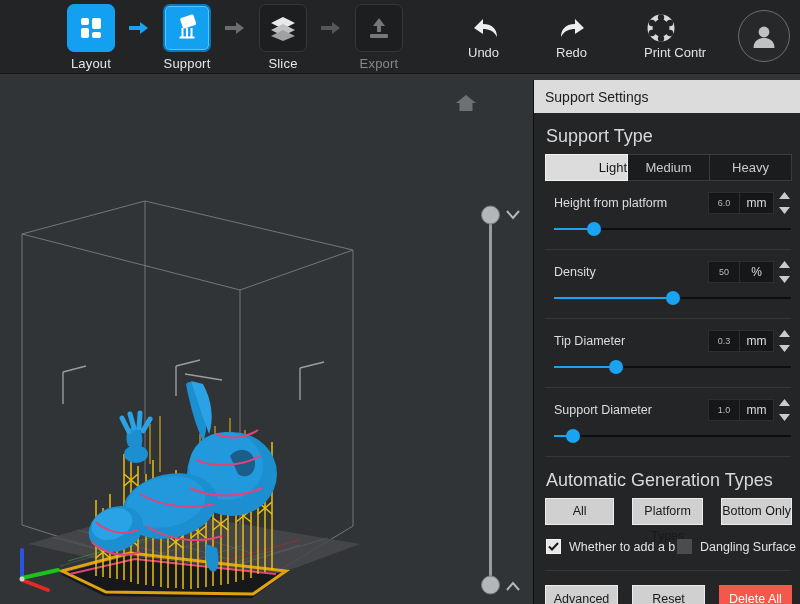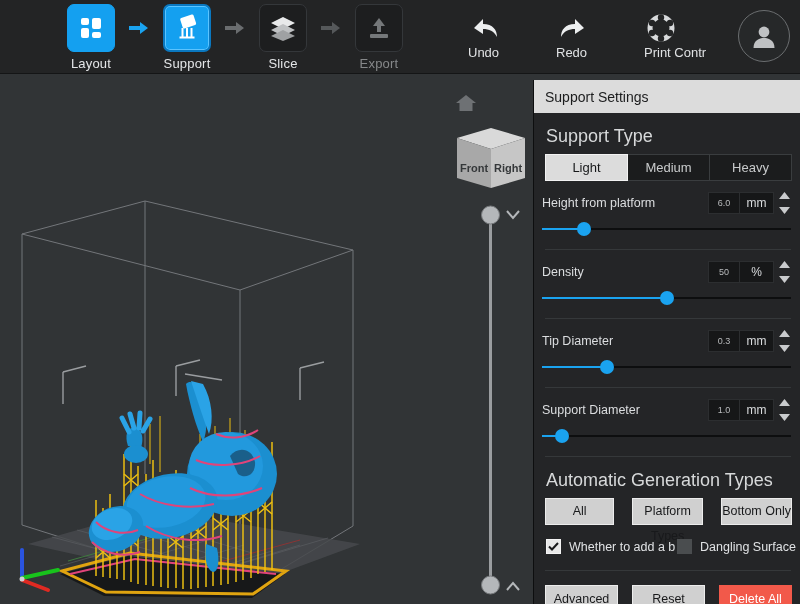--- a/index.html
+++ b/index.html
@@ -76,26 +76,26 @@
   }
   .seg-row { display: flex; margin: 0 10px 0 11px; }
   .seg {
     flex: 1; height: 27px; line-height: 25px; text-align: center;
     font-size: 13px; color: #c9cbcc;
     background: #1b1c1d; border: 1px solid #3a3d3f;
     margin-right: -1px;
   }
   .seg.sel {
     background: #dcdcdc; color: #17181a;
-    border: 1px solid #f2f2f2; position: relative; z-index: 2;
+    border: 1px solid #f2f2f2; position: relative; z-index: 2; text-align: right;
   }
 
   .divider { height: 1px; background: #35383a; margin: 10px 10px 0 11px; }
 
-  .field { margin: 0 10px 0 8px; padding-top: 10px; }
+  .field { margin: 0 10px 0 20px; padding-top: 10px; }
   .field-top { display: flex; align-items: center; justify-content: space-between; height: 24px; }
   .field-name { font-size: 12.5px; color: #dcdee0; }
   .num-group { display: flex; align-items: center; }
   .num-box {
     width: 32px; height: 22px; background: #161718; border: 1px solid #2c2e30;
     color: #b9bbbd; font-size: 9px; display: flex; align-items: center; justify-content: center;
   }
   .unit-box {
     width: 34px; height: 22px; background: #161718; border: 1px solid #2c2e30;
     border-left: none; color: #dadcde; font-size: 12px;
@@ -403,29 +403,20 @@
       </g>
     </svg>
   </div>
 
   <div class="home-icon">
     <svg width="22" height="20" viewBox="0 0 22 20">
       <path d="M11 2 L21 10 H17.5 V18 H4.5 V10 H1 Z" fill="#6e7174"></path>
     </svg>
   </div>
 
-  <div class="viewcube">
-    <svg width="76" height="72" viewBox="0 0 76 72">
-      <path d="M4 16 L38 6 L72 16 L38 27 Z" fill="#d9d9d9"></path>
-      <path d="M4 16 L38 27 L38 66 L4 56 Z" fill="#a8a8a8"></path>
-      <path d="M72 16 L38 27 L38 66 L72 56 Z" fill="#c6c6c6"></path>
-      <text x="21" y="50" font-family="Liberation Sans, sans-serif" font-size="11" font-weight="bold" fill="#35383a" text-anchor="middle">Front</text>
-      <text x="55" y="50" font-family="Liberation Sans, sans-serif" font-size="11" font-weight="bold" fill="#35383a" text-anchor="middle">Right</text>
-    </svg>
-  </div>
 
   <div class="zoomslider">
     <svg width="56" height="398" viewBox="0 0 56 398">
       <rect x="19" y="16" width="3" height="368" fill="#9a9da0"></rect>
       <circle cx="20.5" cy="15" r="9" fill="#b4b7ba" stroke="#76797c" stroke-width="1"></circle>
       <circle cx="20.5" cy="385" r="9" fill="#b4b7ba" stroke="#76797c" stroke-width="1"></circle>
       <path d="M37 11 L43 18 L49 11" stroke="#b4b7ba" stroke-width="2" fill="none"></path>
       <path d="M37 390 L43 383 L49 390" stroke="#b4b7ba" stroke-width="2" fill="none"></path>
     </svg>
   </div>

